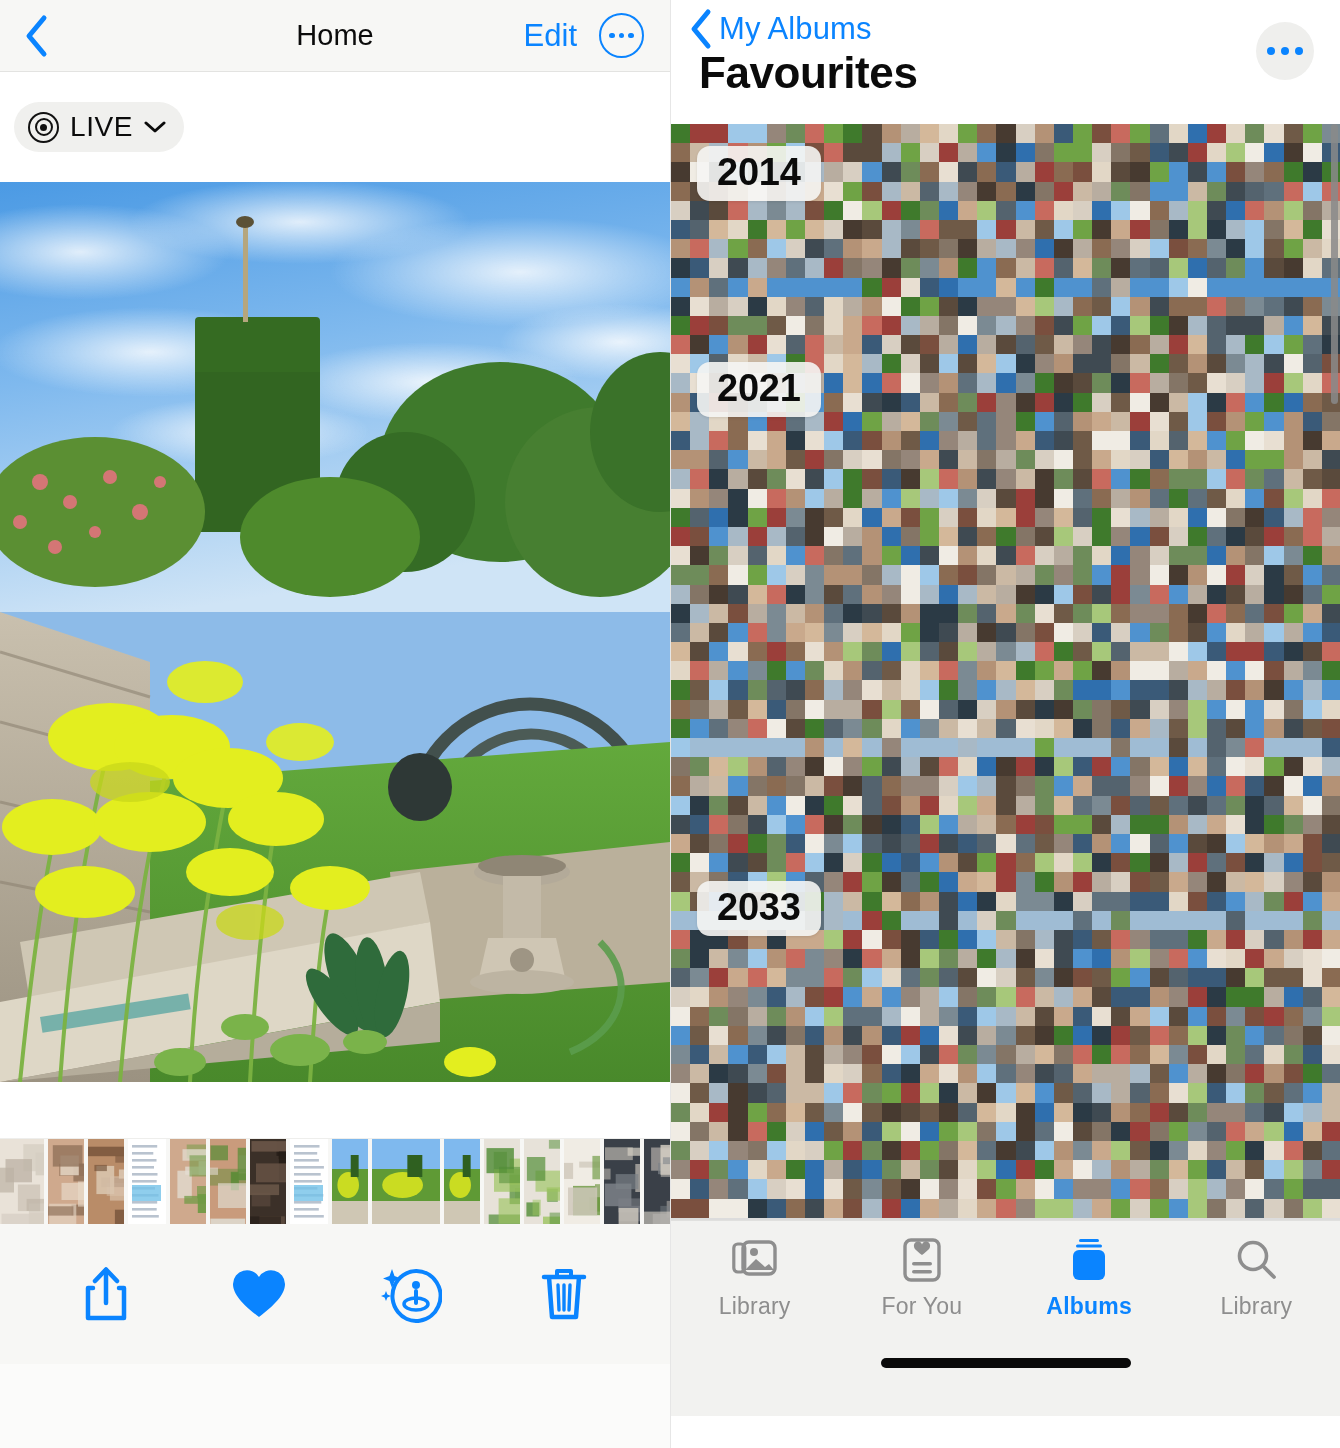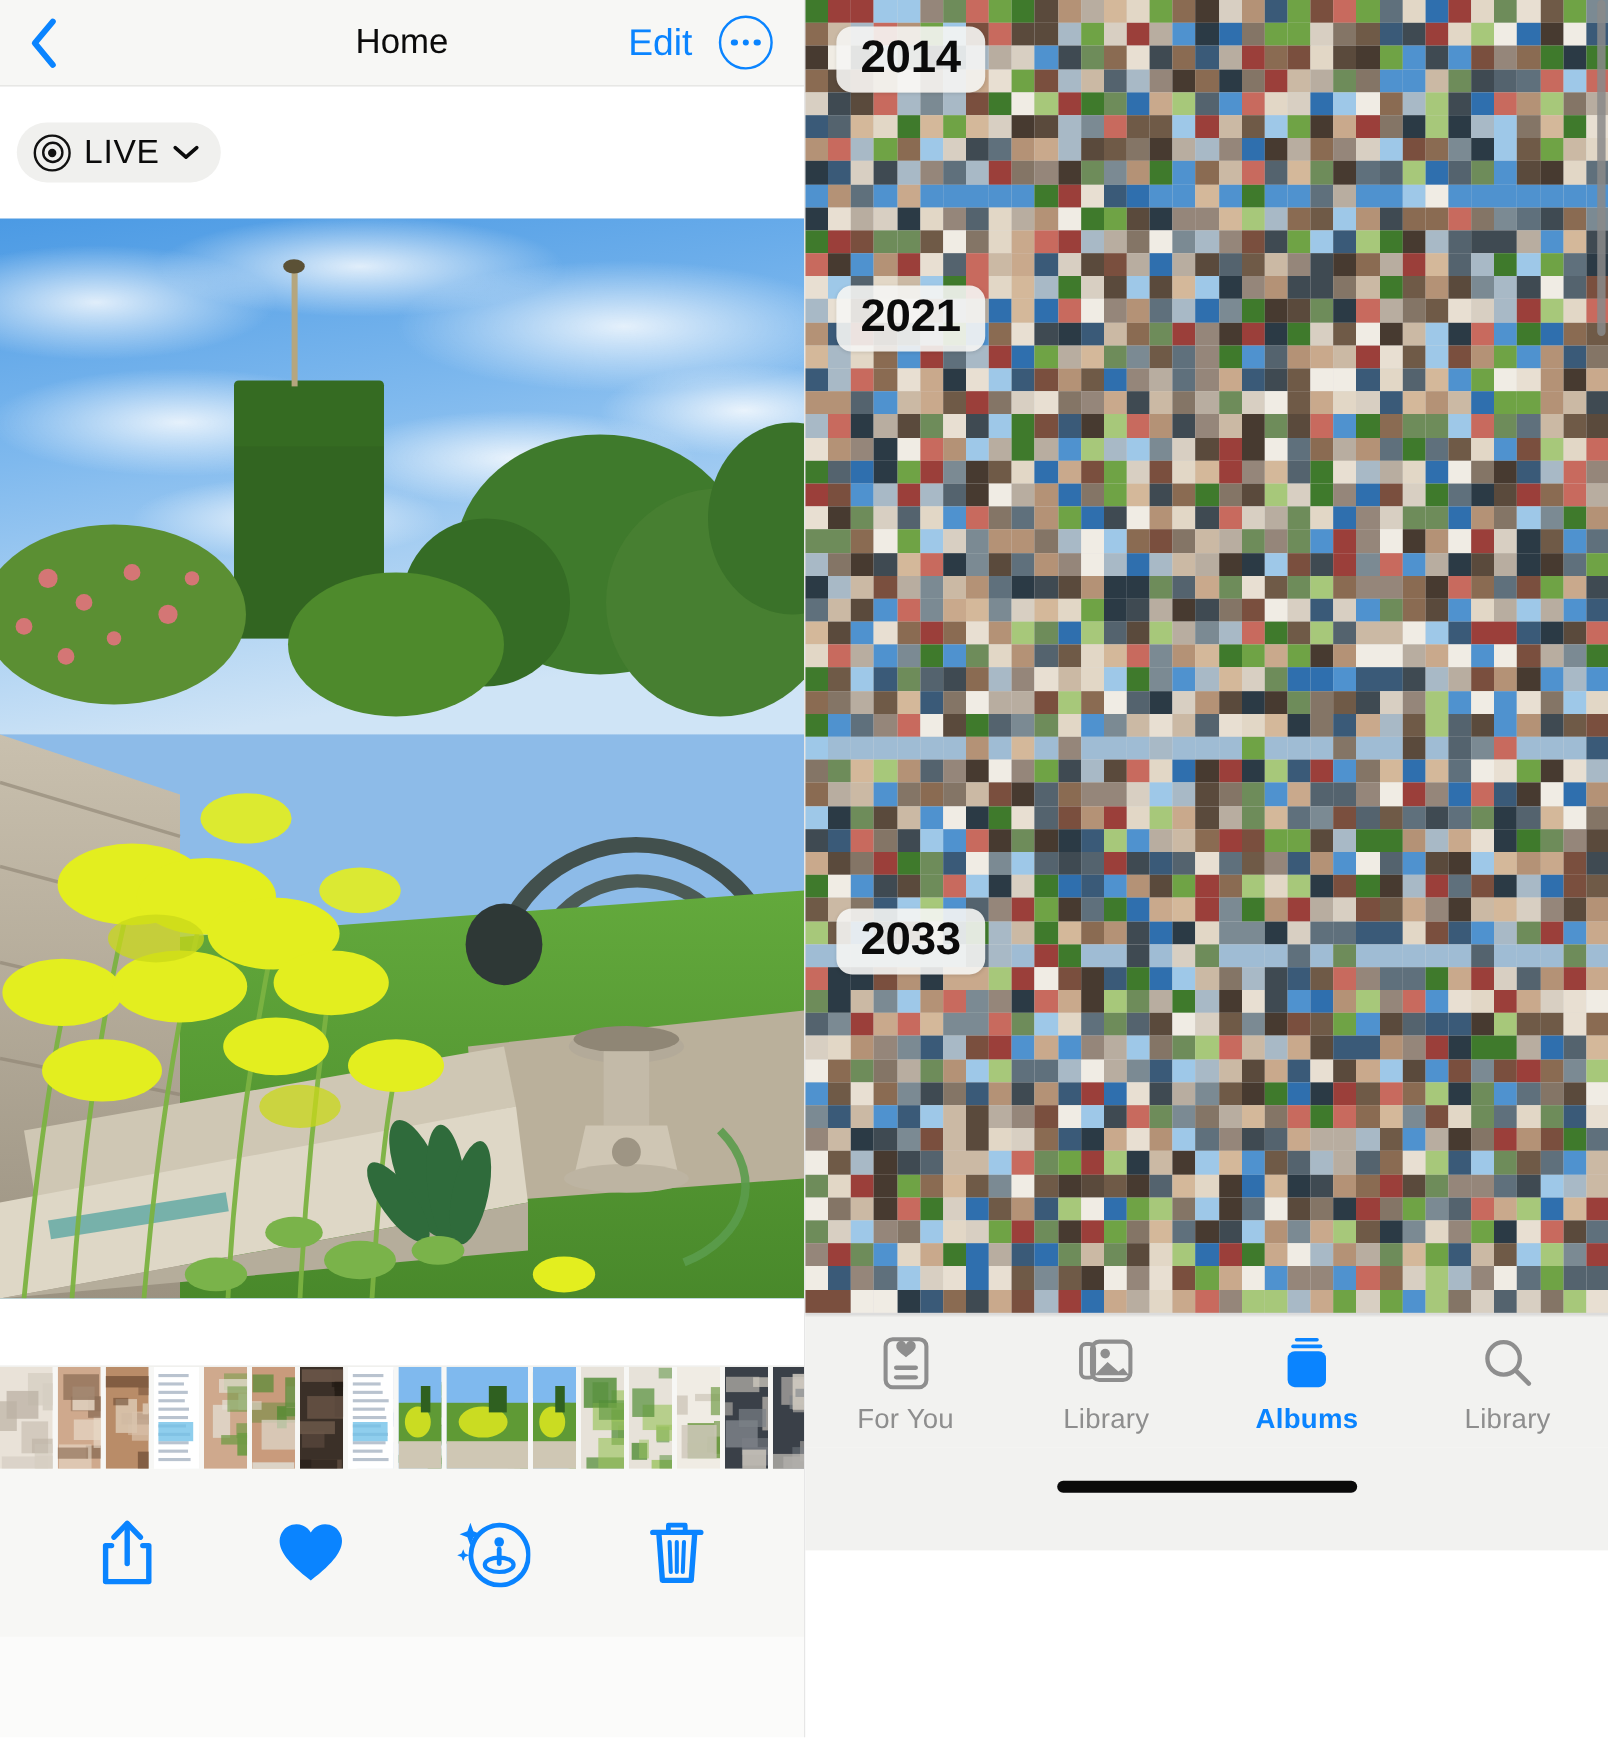--- a/index.html
+++ b/index.html
@@ -650,20 +650,34 @@
             <path d="M19 20 L20 45 M25 20 L25 45 M31 20 L30 45" stroke="#0a84ff" stroke-width="3.4" stroke-linecap="round"></path>
           </svg>
       </div>
     </div>
 
   </div>
 
   <div class="panel right">
 
 
+    <div class="navbar-right">
+      <div class="backrow">
+        <svg width="30" height="46" viewBox="0 0 30 46">
+            <path d="M23 6 L9 23 L23 40" stroke="#0a84ff" stroke-width="5" fill="none" stroke-linecap="round" stroke-linejoin="round"></path>
+          </svg>
+        <span class="back-label">My Albums</span>
+      </div>
+      <div class="big-title">Favourites</div>
+      <div class="more-grey">
+          <b></b>
+          <b></b>
+          <b></b>
+        </div>
+    </div>
 
     <div class="mosaic-wrap">
       <div class="mosaic">
           <span style="background:#3f7a2c"></span>
           <span style="background:#9b3f3a"></span>
           <span style="background:#9b3f3a"></span>
           <span style="background:#9ec8e8"></span>
           <span style="background:#9ec8e8"></span>
           <span style="background:#95867a"></span>
           <span style="background:#6e8c5a"></span>
@@ -2656,41 +2670,41 @@
           <span style="background:#a7c87a"></span>
           <span style="background:#e8dfd2"></span>
         </div>
       <div class="scrollbar"></div>
     <div class="year-chip" style="top: 22px;">2014</div>
         <div class="year-chip" style="top: 238px;">2021</div>
         <div class="year-chip" style="top: 757px;">2033</div>
       </div>
 
     <div class="tabbar">
+        <div class="tab">
+          <div class="ticon">
+            <svg width="46" height="42" viewBox="0 0 46 42">
+              <rect x="1.8" y="5" width="11" height="28" rx="4" stroke="#8e8e8e" stroke-width="3.2" fill="none"></rect>
+              <rect x="11" y="3" width="32" height="32" rx="6" stroke="#8e8e8e" stroke-width="3.4" fill="none"></rect>
+              <circle cx="22" cy="13" r="4" fill="#8e8e8e"></circle>
+              <path d="M13 31 L24 20 L33 28 L37 25 L41 30 L41 31 Z" fill="#8e8e8e"></path>
+            </svg>
+          </div>
+          <div class="tlabel">Library</div>
+        </div>
         <div class="tab">
           <div class="ticon">
             <svg width="42" height="46" viewBox="0 0 42 46">
               <rect x="4" y="3" width="34" height="40" rx="6" stroke="#8e8e8e" stroke-width="3.4" fill="none"></rect>
               <path d="M21 18 C15 13.5 13 11.5 13 9.5 A3.6 3.6 0 0 1 21 7.5 A3.6 3.6 0 0 1 29 9.5 C29 11.5 27 13.5 21 18 Z" fill="#8e8e8e"></path>
               <rect x="11" y="25" width="20" height="3.6" rx="1.8" fill="#8e8e8e"></rect>
               <rect x="11" y="33" width="20" height="3.6" rx="1.8" fill="#8e8e8e"></rect>
             </svg>
           </div>
           <div class="tlabel">For You</div>
-        </div>
-        <div class="tab">
-          <div class="ticon">
-            <svg width="46" height="42" viewBox="0 0 46 42">
-              <rect x="1.8" y="5" width="11" height="28" rx="4" stroke="#8e8e8e" stroke-width="3.2" fill="none"></rect>
-              <rect x="11" y="3" width="32" height="32" rx="6" stroke="#8e8e8e" stroke-width="3.4" fill="none"></rect>
-              <circle cx="22" cy="13" r="4" fill="#8e8e8e"></circle>
-              <path d="M13 31 L24 20 L33 28 L37 25 L41 30 L41 31 Z" fill="#8e8e8e"></path>
-            </svg>
-          </div>
-          <div class="tlabel">Library</div>
         </div>
         <div class="tab active">
           <div class="ticon">
             <svg width="44" height="46" viewBox="0 0 44 46">
               <rect x="12" y="2" width="20" height="3" rx="1.5" fill="#0a84ff"></rect>
               <rect x="9" y="7.5" width="26" height="3" rx="1.5" fill="#0a84ff"></rect>
               <rect x="6" y="13" width="32" height="30" rx="6" fill="#0a84ff"></rect>
             </svg>
           </div>
           <div class="tlabel">Albums</div>

